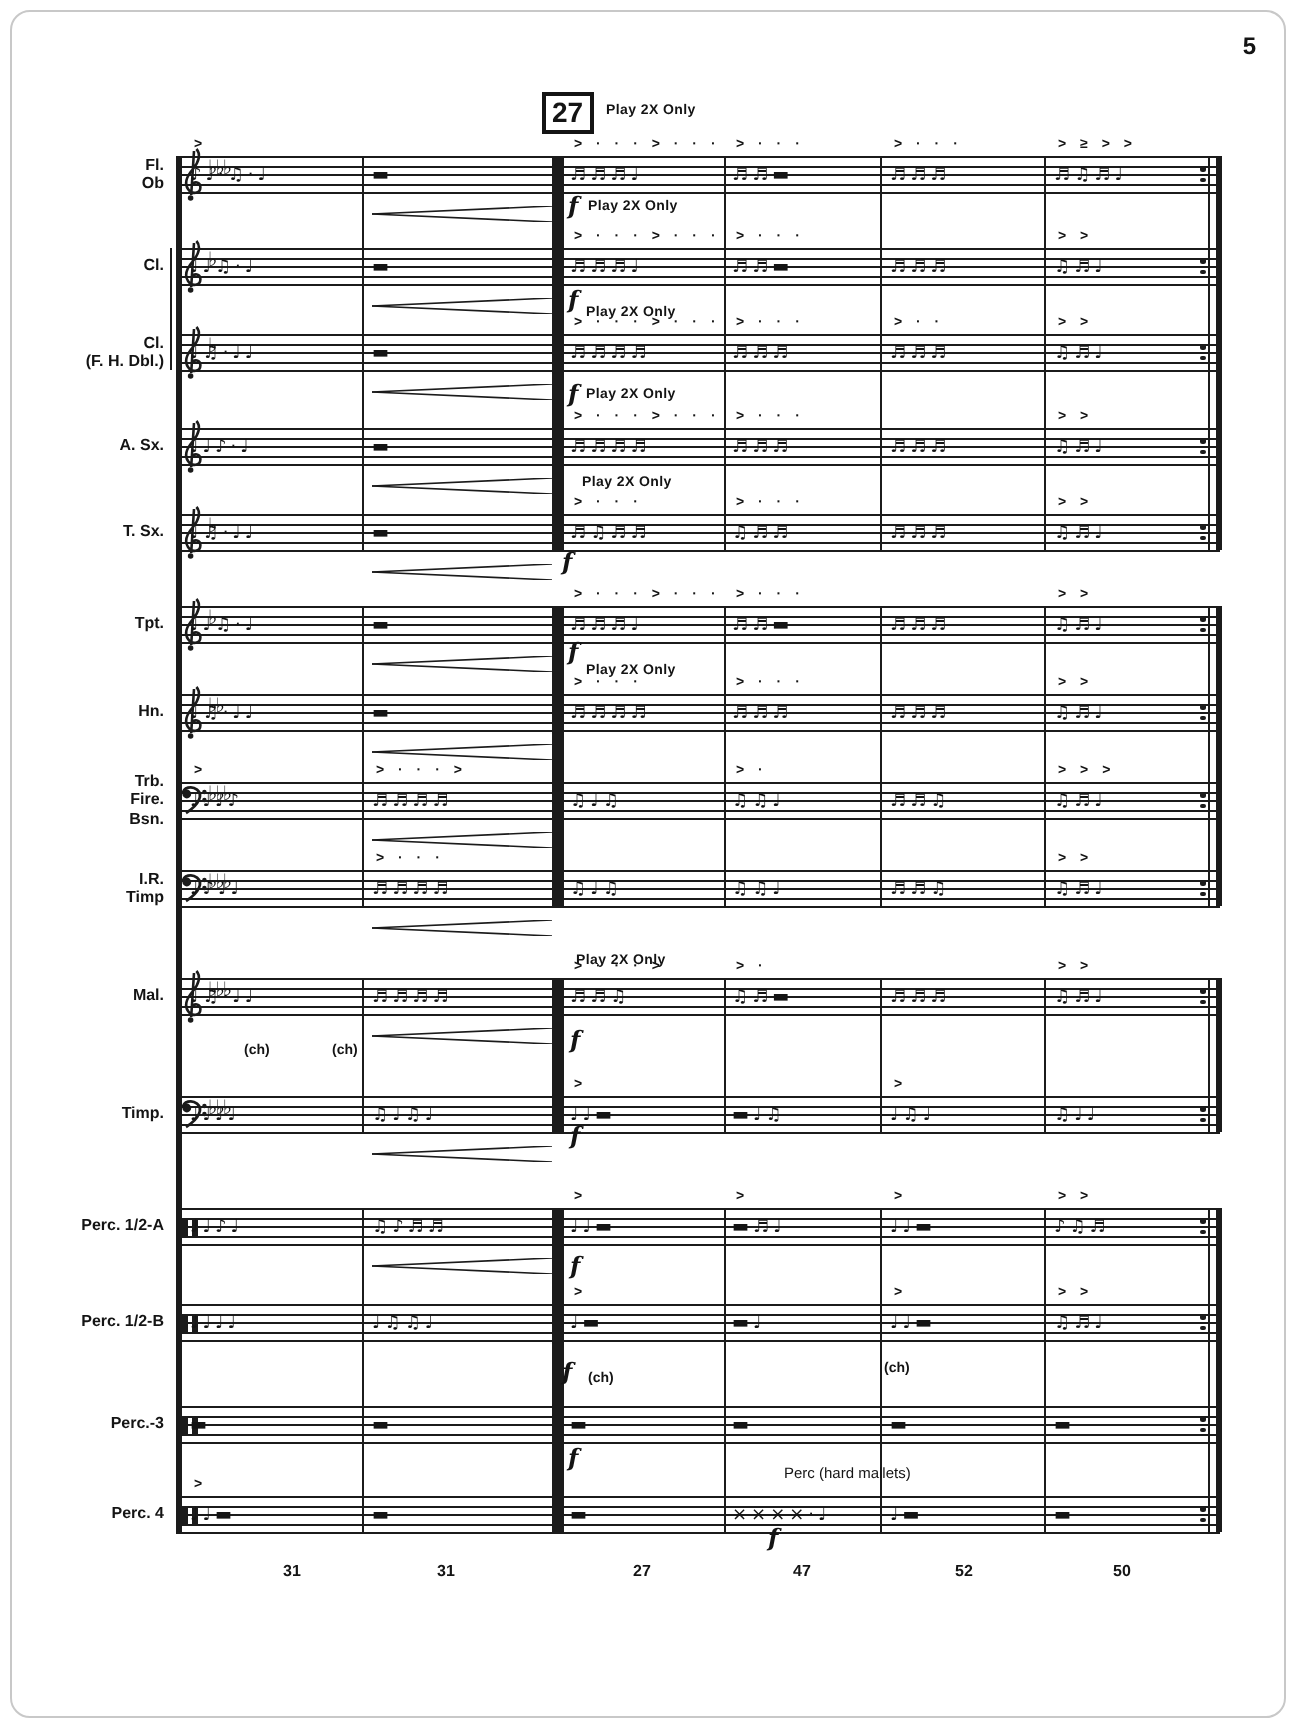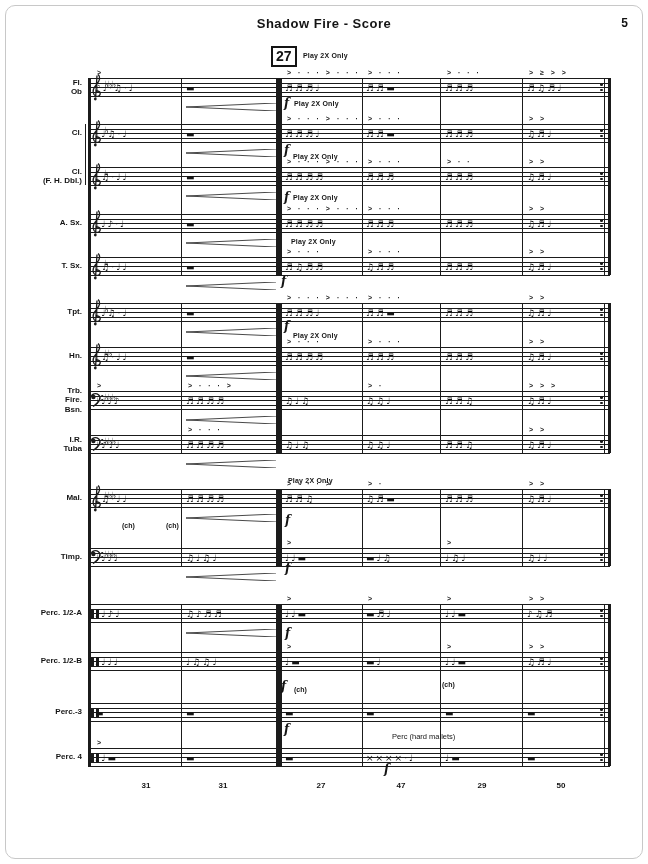--- a/index.html
+++ b/index.html
@@ -30,21 +30,20 @@
   .clef{position:absolute;}
   .mnum{position:absolute;font-size:8px;font-weight:bold;transform:translateX(-50%);}
   .rdot{position:absolute;width:2.5px;height:2.5px;border-radius:50%;background:#1b1b1b;}
   svg{display:block;}
 </style>
 </head>
 <body>
 
 <div id="page">
   <div id="page-frame"></div>
-  <div class="hdr-title">Shadow Fire - Score</div>
   <div class="hdr-page">5</div>
   <div class="reh-box">27</div>
   <div class="ann play2x" style="left:303px;top:52px;">Play 2X Only</div>
   <div id="music">
       <div class="staff-label" style="left: 0px; top: 77.5px;">
         <div>Fl.</div>
         <div>Ob</div>
       </div>
       <div class="staff-line" style="left: 88px; top: 78px; width: 522px;"></div>
       <div class="staff-line" style="left: 88px; top: 82.5px; width: 522px;"></div>
@@ -302,21 +301,21 @@
       <div class="clef" style="left: 186px; top: 416px;">
         <svg width="90" height="8" viewBox="0 0 90 8">
           <line x1="90" y1="0" x2="0" y2="4" stroke="#1b1b1b" stroke-width="0.8"></line>
           <line x1="0" y1="4" x2="90" y2="8" stroke="#1b1b1b" stroke-width="0.8"></line>
         </svg>
       </div>
       <div class="rdot" style="left: 600px; top: 396px;"></div>
       <div class="rdot" style="left: 600px; top: 401.5px;"></div>
       <div class="staff-label" style="left: 0px; top: 434.5px;">
         <div>I.R.</div>
-        <div>Tuba</div>
+        <div>Timp</div>
       </div>
       <div class="staff-line" style="left: 88px; top: 435px; width: 522px;"></div>
       <div class="staff-line" style="left: 88px; top: 439.5px; width: 522px;"></div>
       <div class="staff-line" style="left: 88px; top: 444px; width: 522px;"></div>
       <div class="staff-line" style="left: 88px; top: 448.5px; width: 522px;"></div>
       <div class="staff-line" style="left: 88px; top: 453px; width: 522px;"></div>
       <div class="clef" style="left: 90px; top: 436px;">
         <svg width="14" height="16" viewBox="0 0 14 16">
           <circle cx="3.4" cy="5" r="2.2" fill="#1b1b1b"></circle>
           <path d="M1.5 5 C1.5 1.5 6 0.8 8.5 2.8 C11.5 5.2 10 10 3 14.5" fill="none" stroke="#1b1b1b" stroke-width="1.4"></path>
@@ -565,16 +564,16 @@
       <div class="ann dyn" style="left: 281px; top: 681px;">f</div>
       <div class="ann ch" style="left: 294px; top: 686px;">(ch)</div>
       <div class="ann ch" style="left: 442px; top: 681px;">(ch)</div>
       <div class="ann dyn" style="left: 284px; top: 724px;">f</div>
       <div class="ann anvil" style="left: 392px; top: 732px;">Perc (hard mallets)</div>
       <div class="ann dyn" style="left: 384px; top: 764px;">f</div>
       <div class="mnum" style="left: 146px; top: 781px;">31</div>
       <div class="mnum" style="left: 223px; top: 781px;">31</div>
       <div class="mnum" style="left: 321px; top: 781px;">27</div>
       <div class="mnum" style="left: 401px; top: 781px;">47</div>
-      <div class="mnum" style="left: 482px; top: 781px;">29</div>
+      <div class="mnum" style="left: 482px; top: 781px;">52</div>
       <div class="mnum" style="left: 561px; top: 781px;">50</div>
     </div>
 </div>
 
 </body></html>

